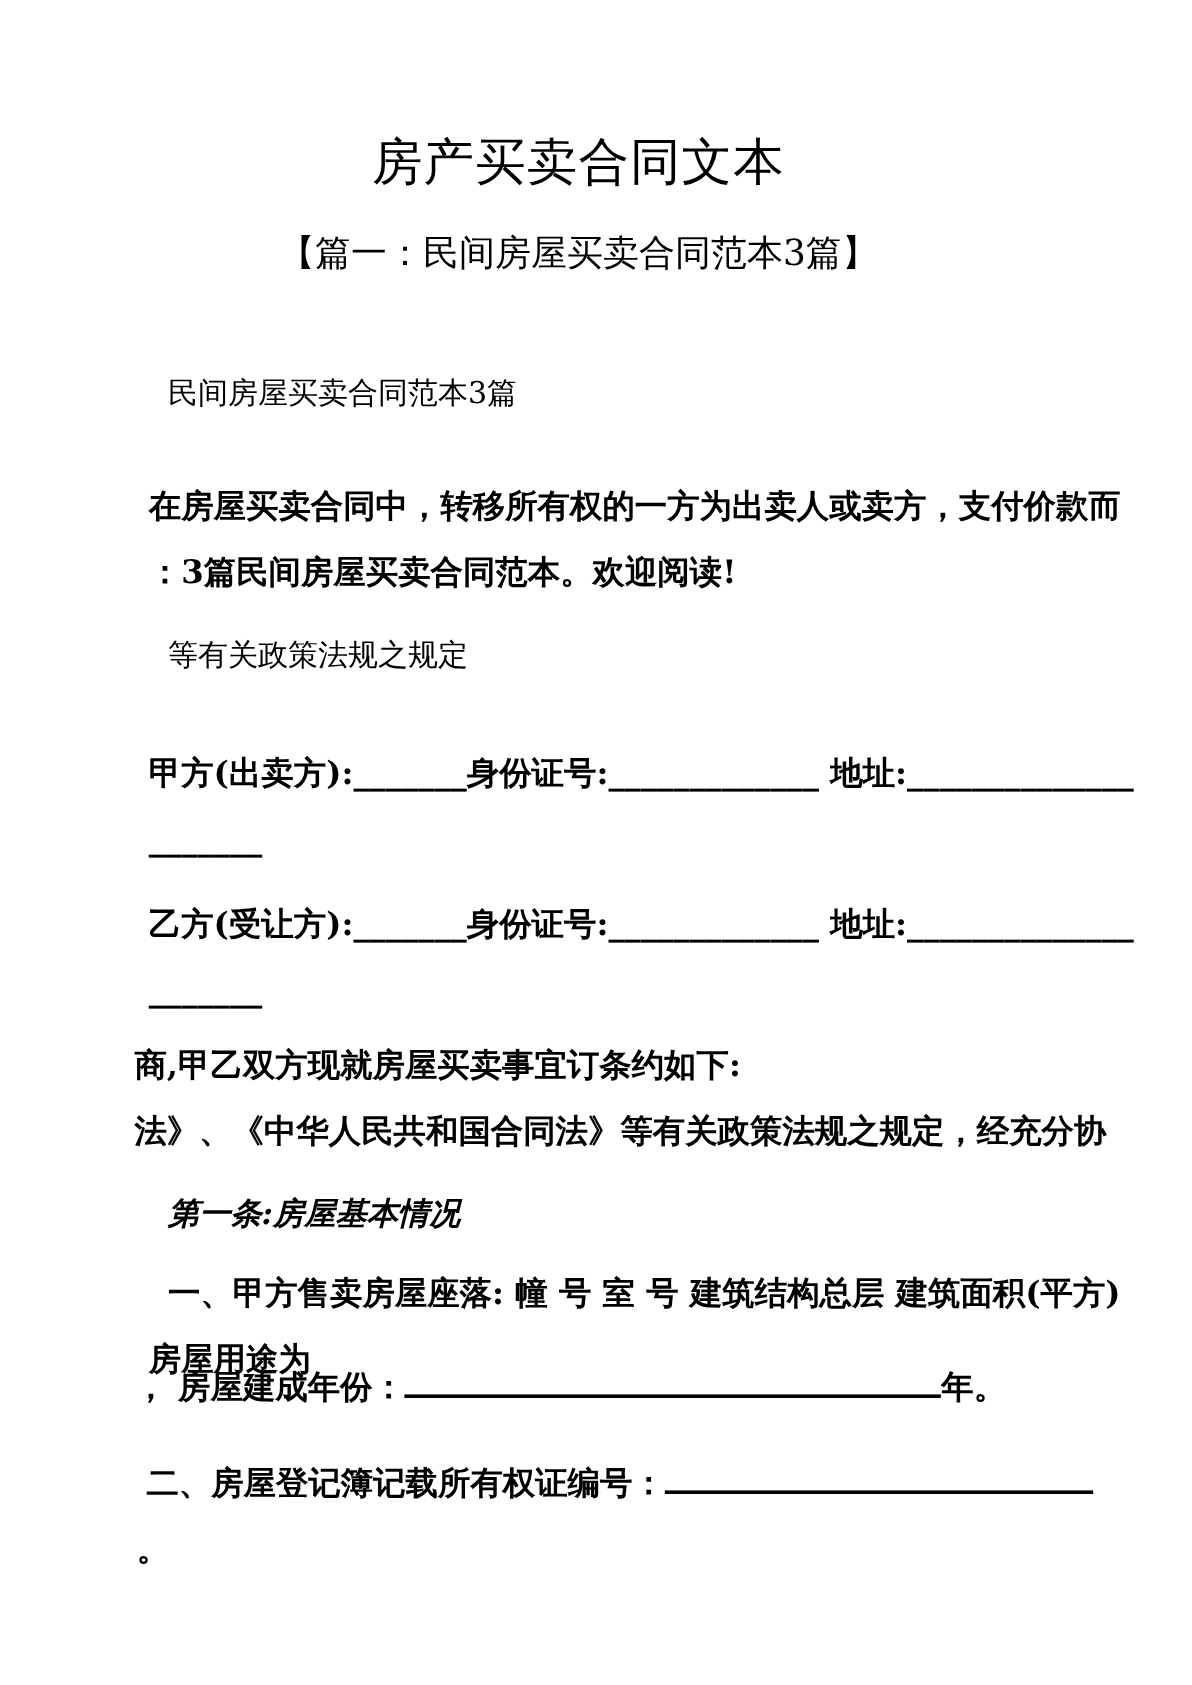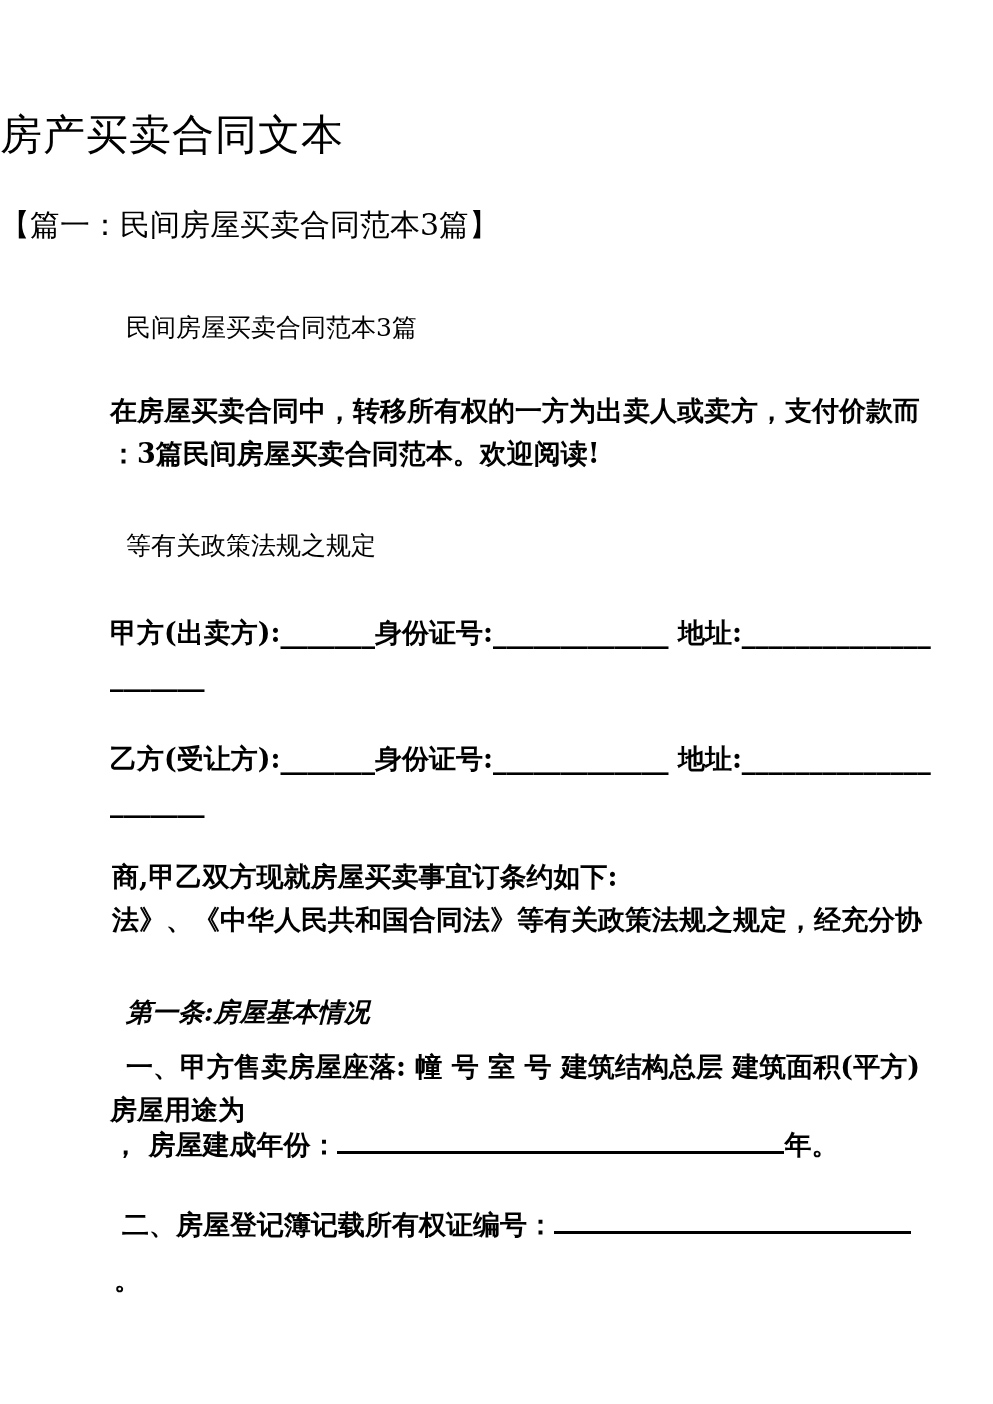--- a/index.html
+++ b/index.html
@@ -10,54 +10,55 @@
   body {
     width: 993px;
     height: 1404px;
     position: relative;
     font-family: "DejaVu Serif", "Liberation Serif", serif;
     color: #000000;
     overflow: hidden;
   }
   .block {
     position: absolute;
-    left: 110px;
+    left: 124px;
     width: 760px;
   }
   .center {
     left: 0;
     width: 964px;
-    text-align: left;
+    text-align: center;
   }
   .doc-title {
     top: 107px;
     font-size: 42px;
     line-height: 56px;
     font-weight: normal;
     letter-spacing: 1px;
   }
   .section-heading {
-    top: 201px;
+    top: 188px;
     font-size: 30px;
     line-height: 48px;
     font-weight: normal;
   }
   .subhead {
     font-size: 25px;
     line-height: 43px;
     font-weight: normal;
   }
   .para {
     font-size: 27px;
     line-height: 43px;
     font-weight: bold;
   }
   .line {
     white-space: nowrap;
     height: 43px;
+    margin-top: 12px;
   }
   .pl {
     padding-left: 16px;
   }
   .fill-line {
     display: inline-block;
     height: 0.9em;
     border-bottom: 3px solid #000;
     vertical-align: baseline;
   }

